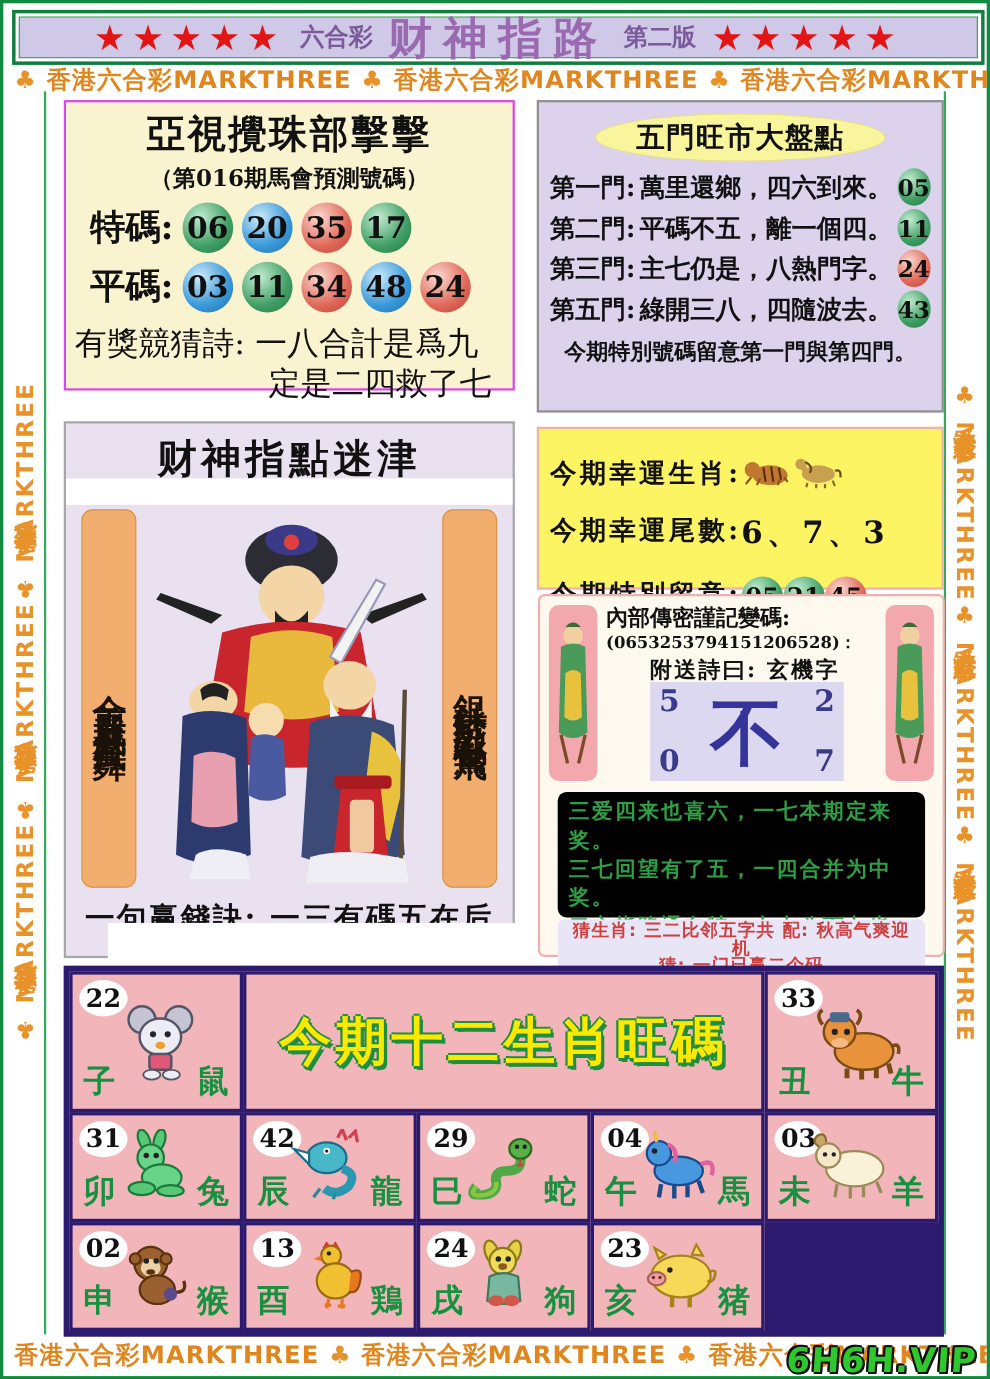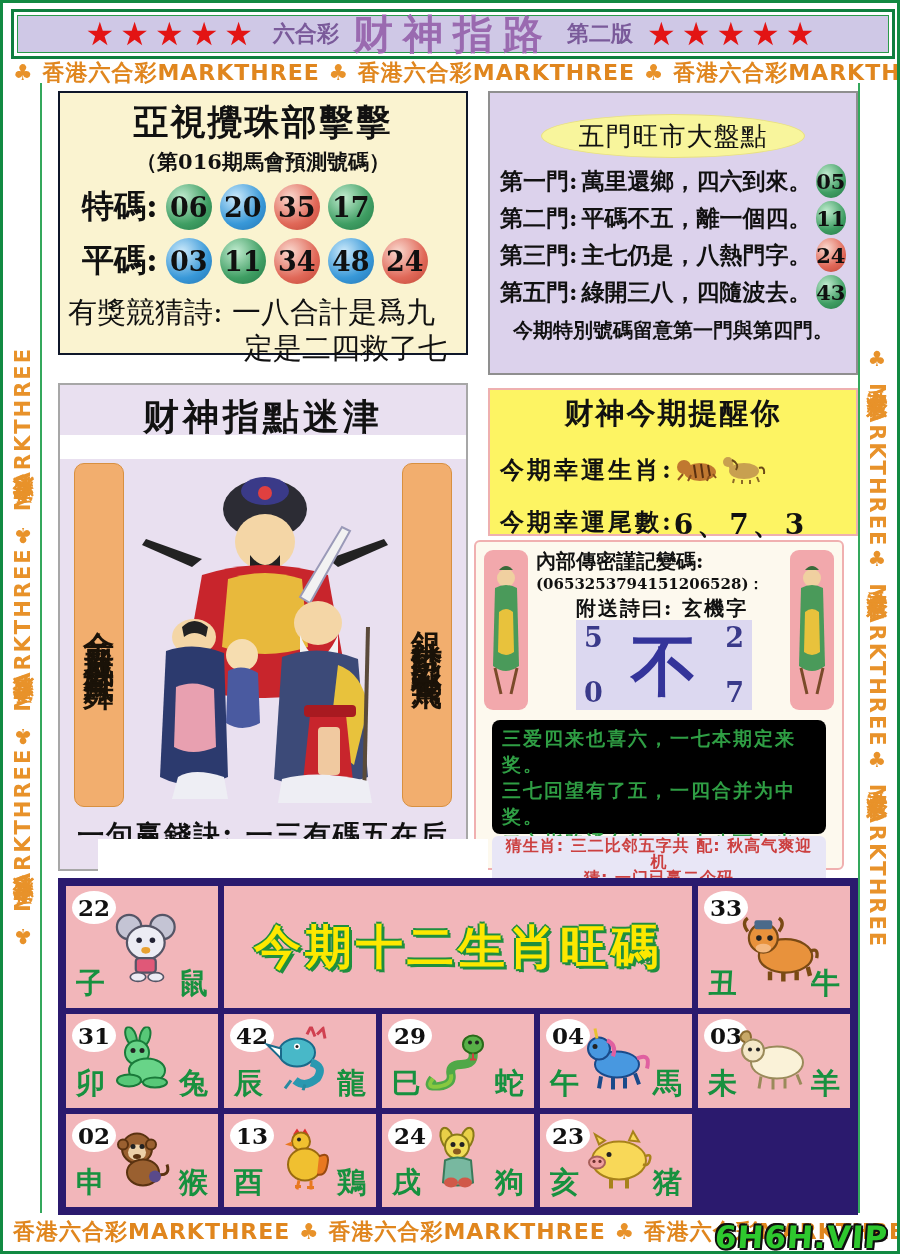--- a/index.html
+++ b/index.html
@@ -25,42 +25,42 @@
   .hdr-small{color:#7a5a9a;font-size:22px;font-weight:bold;}
   .hdr-title{color:#9a6ab0;font-size:40px;font-weight:bold;letter-spacing:10px;}
   .marquee{position:absolute;left:10px;width:880px;text-align:center;color:#e0861e;
            font-weight:bold;font-size:22px;letter-spacing:1px;white-space:nowrap;
            font-family:"DejaVu Sans","Liberation Sans",sans-serif;}
   .marquee-top{top:55px;}
   .marquee-bottom{top:1214px;}
   
   .box{position:absolute;box-sizing:border-box;}
   
-  .boxA{left:55px;top:88px;width:410px;height:264px;background:#faf3d0;border:2px solid #0f172a;
+  .boxA{left:55px;top:88px;width:410px;height:264px;background:#faf3d0;border:2px solid #d946ef;
         padding:6px 8px;}
   .boxA-title{text-align:center;font-size:35px;font-weight:bold;color:#111;letter-spacing:2px;}
   .boxA-sub{text-align:center;font-size:21px;font-weight:bold;color:#111;margin-top:2px;}
   .ball-row{display:flex;align-items:center;gap:8px;margin-top:8px;padding-left:14px;}
   .ball-label{font-size:32px;font-weight:bold;color:#111;}
   .ball{border-radius:50%;display:flex;align-items:center;justify-content:center;
         font-weight:bold;color:#101010;font-family:"DejaVu Serif","Liberation Serif",serif;}
   .ball-lg{width:46px;height:46px;font-size:27px;}
   .ball-md{width:34px;height:34px;font-size:21px;}
   .ball-sm{width:38px;height:38px;font-size:22px;}
   .ball[data-color="green"]{background:radial-gradient(circle at 35% 30%,#c2ecd0,#3f9e63 60%,#257a47);}
   .ball[data-color="blue"]{background:radial-gradient(circle at 35% 30%,#cdeafb,#3898d8 60%,#2373b1);}
   .ball[data-color="red"]{background:radial-gradient(circle at 35% 30%,#fad9cf,#e06858 60%,#bf4434);}
   .boxA-poem{font-size:29px;font-weight:normal;color:#111;margin-top:10px;line-height:36px;}
   .boxA-poem .l2{padding-left:176px;}
   
   .boxC{left:485px;top:88px;width:370px;height:284px;background:#dcd2ec;border:2px solid #8f8f8f;
         padding:8px 10px;}
-  .ellipse-title{width:262px;height:42px;margin:13px auto 6px auto;background:#f8f59c;
+  .ellipse-title{width:262px;height:42px;margin:2px auto 6px auto;background:#f8f59c;
         border-radius:50%;display:flex;align-items:center;justify-content:center;
-        font-size:26px;font-weight:normal;color:#111;letter-spacing:1px;border:1px solid #e8e082;}
+        font-size:26px;font-weight:bold;color:#111;letter-spacing:1px;border:1px solid #e8e082;}
   .door-row{display:flex;align-items:center;gap:4px;margin-top:3px;}
   .door-label{font-size:23px;font-weight:bold;color:#111;white-space:nowrap;}
   .door-text{font-size:23px;font-weight:bold;color:#111;white-space:nowrap;flex:1;}
   .boxC-footer{text-align:center;font-size:20px;font-weight:bold;color:#111;margin-top:8px;}
   
   .boxB{left:55px;top:380px;width:410px;height:488px;background:#e9e0f0;border:2px solid #a7a7a7;}
   .boxB-title{text-align:center;font-size:36px;font-weight:bold;color:#111;letter-spacing:4px;margin-top:8px;}
   .white-strip{position:absolute;background:#fff;}
   .banner{position:absolute;top:78px;width:48px;height:342px;background:#f2ae6e;border:1px solid #d89040;
           border-radius:10px;display:flex;align-items:center;justify-content:center;}
@@ -72,21 +72,21 @@
                font-size:27px;font-weight:bold;color:#111;letter-spacing:2px;}
   
   .boxD{left:485px;top:385px;width:370px;height:148px;background:#fdf463;border:2px solid #eeb0b0;
         padding:4px 10px;}
   .boxD-title{text-align:center;font-size:29px;font-weight:bold;color:#111;letter-spacing:2px;}
   .boxD-row{display:flex;align-items:flex-start;gap:0;margin-top:20px;}
   .boxD-label{font-size:24px;font-weight:bold;color:#111;letter-spacing:3px;}
   .boxD-value{font-size:28px;font-weight:bold;color:#111;letter-spacing:4px;}
   .mini-animal{width:46px;height:30px;}
   
-  .boxE{left:471px;top:537px;width:370px;height:330px;background:#fdf9ee;border:2px solid #f0b0b0;
+  .boxE{left:486px;top:537px;width:370px;height:330px;background:#fdf9ee;border:2px solid #f0b0b0;
         border-radius:6px;}
   .deity-card{position:absolute;top:8px;width:44px;height:160px;background:#f2a8ac;border-radius:9px;
               display:flex;align-items:center;justify-content:center;}
   .deity-left{left:8px;}
   .deity-right{right:8px;}
   .deity-card svg{width:38px;height:148px;}
   .secret-lines{position:absolute;left:60px;top:6px;width:250px;color:#111;}
   .secret-l1{font-size:20px;font-weight:bold;}
   .secret-l2{font-size:15px;font-weight:bold;}
   .secret-l3{font-size:20px;font-weight:bold;margin-top:1px;letter-spacing:2px;padding-left:40px;}
@@ -243,21 +243,20 @@
       <rect x="186" y="280" width="22" height="48" rx="4" fill="#f0c9a0"></rect>
       <line x1="236" y1="180" x2="232" y2="352" stroke="#5a4a3a" stroke-width="4"></line>
 
       <path d="M46 330 Q62 320 92 330 L96 352 L40 352 Z" fill="#eeeef4"></path>
       <path d="M150 332 Q186 322 236 334 L240 356 L146 356 Z" fill="#eeeef4"></path>
     </svg>
     <div class="boxB-bottom">一句赢錢訣: 一三有碼五在后</div>
   </div>
 
   <div class="box boxD">
-    <div class="boxD-title">财神今期提醒你</div>
     <div class="boxD-row">
       <span class="boxD-label">今期幸運生肖:</span>
       <svg class="mini-animal" viewBox="0 0 46 30">
         <ellipse cx="26" cy="18" rx="16" ry="9" fill="#c07830"></ellipse>
         <circle cx="10" cy="13" r="7" fill="#c07830"></circle>
         <path d="M20 11 L22 24 M27 10 L29 24 M34 11 L36 22" stroke="#5a3010" stroke-width="2"></path>
         <path d="M4 26 L9 20 M14 27 L17 21 M33 27 L35 22 M42 24 L39 20" stroke="#8a5020" stroke-width="2"></path>
       </svg>
       <svg class="mini-animal" viewBox="0 0 46 30">
         <ellipse cx="24" cy="17" rx="15" ry="8" fill="#c8a050"></ellipse>

